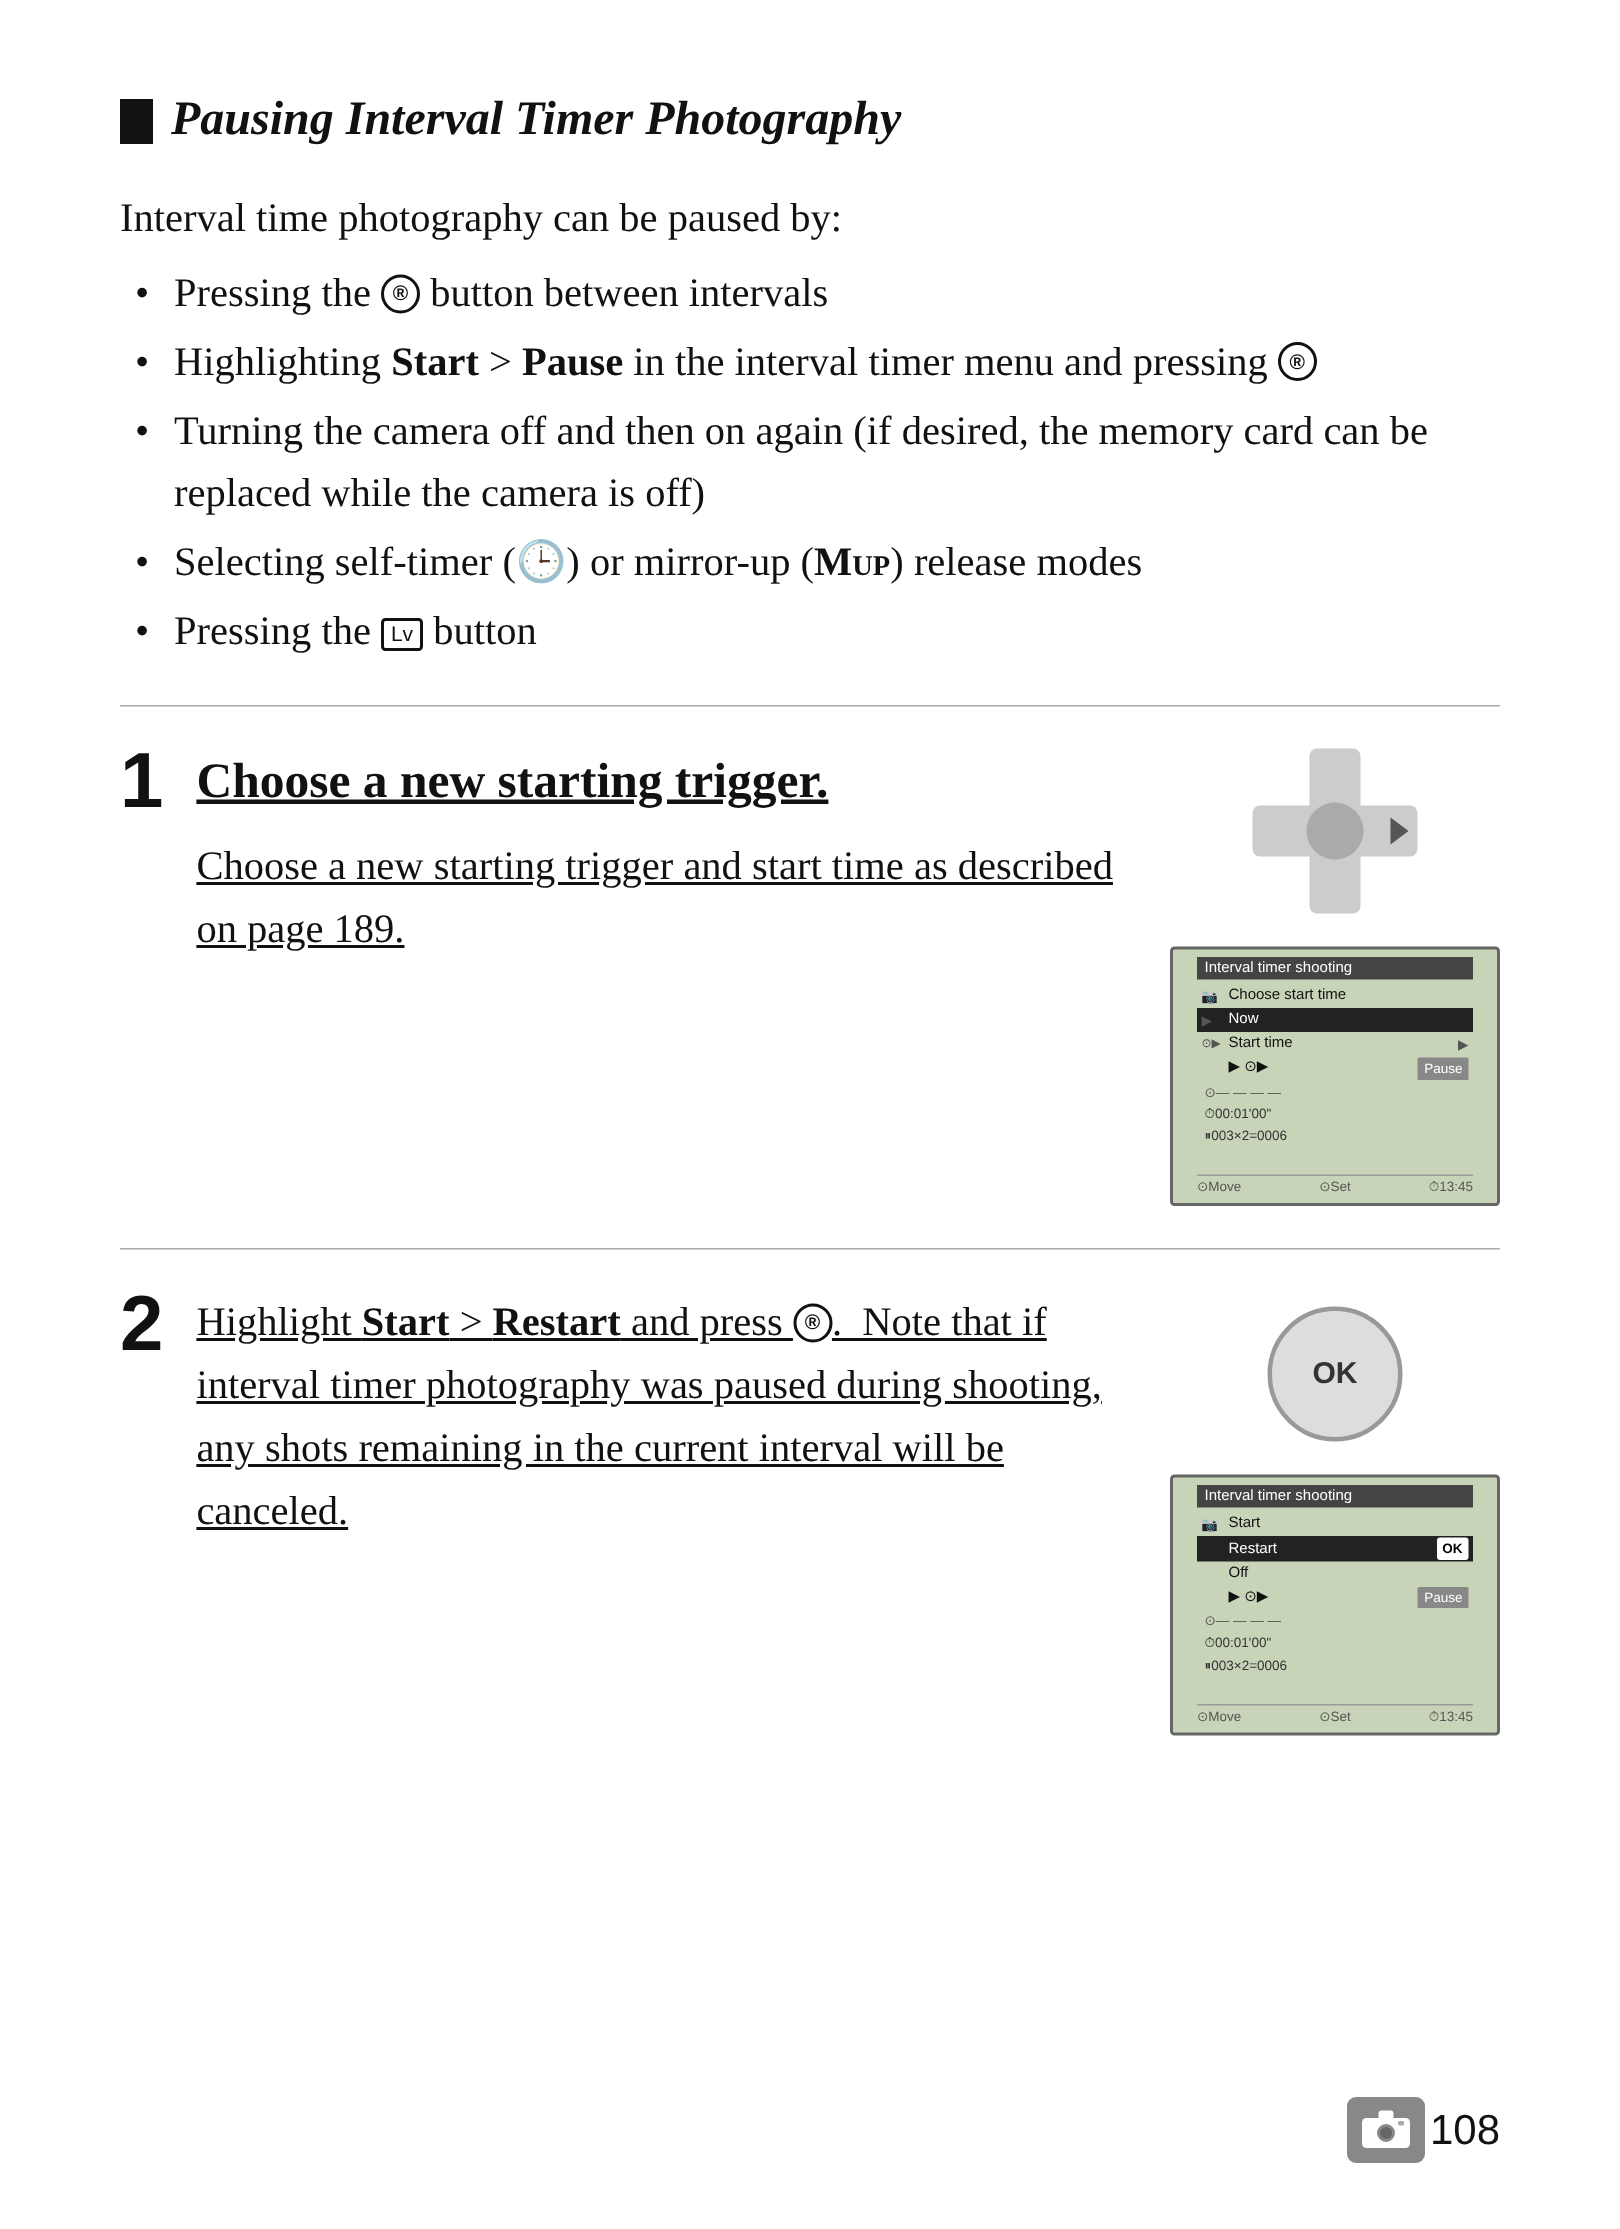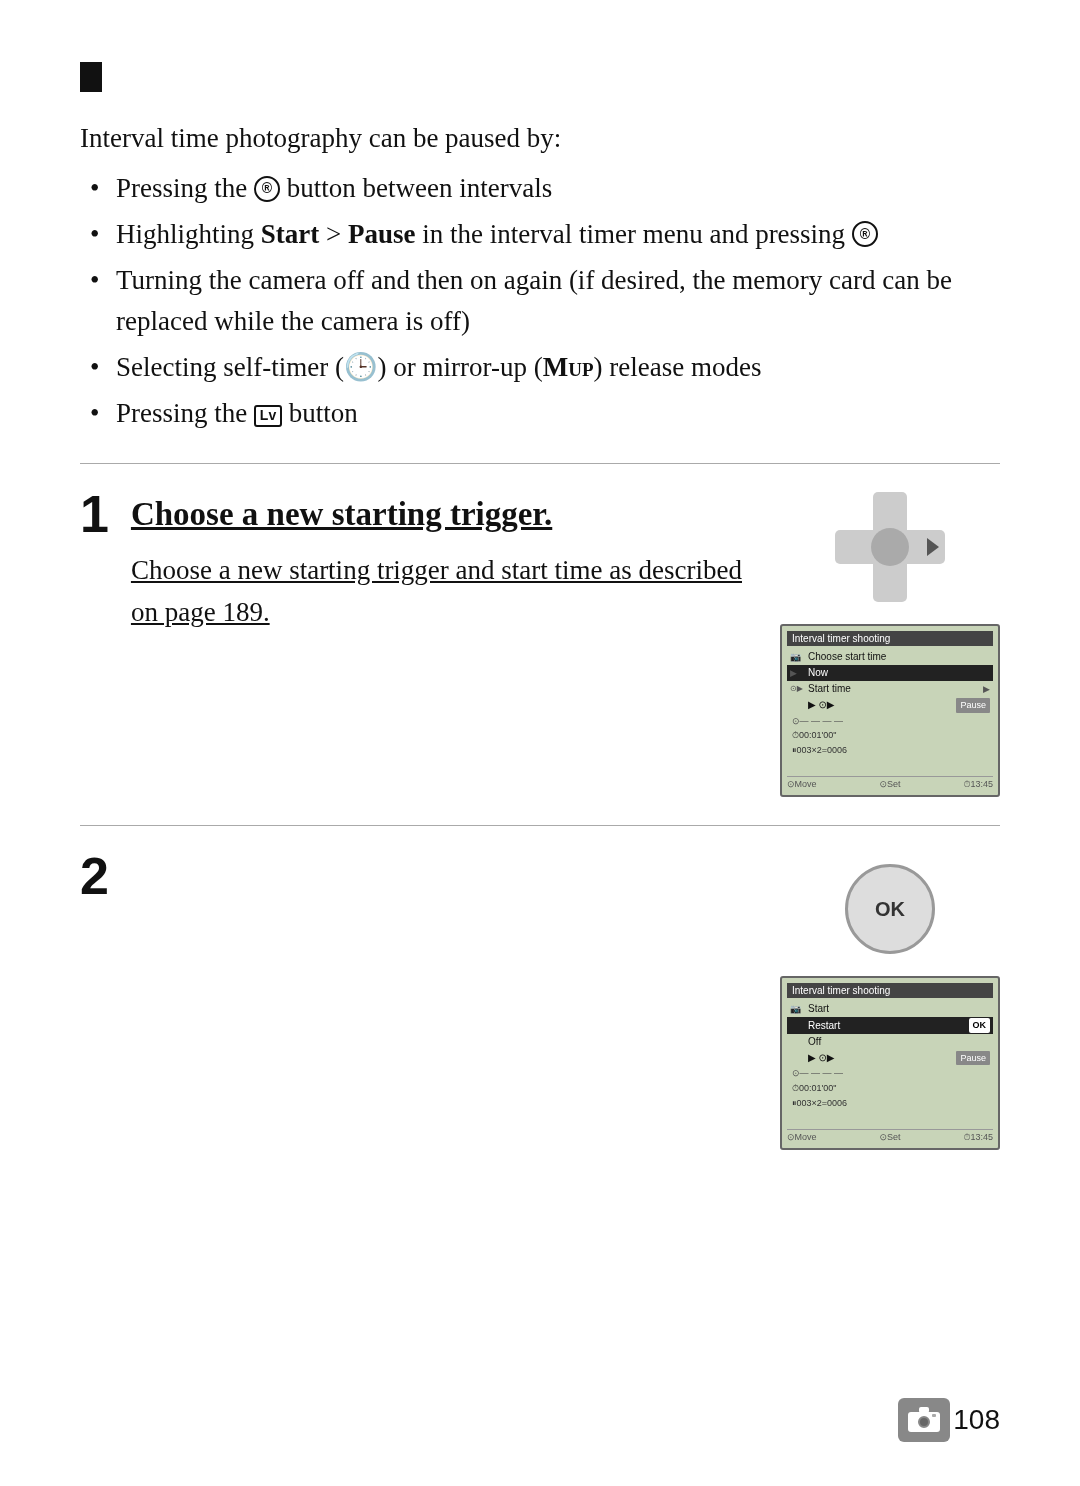--- a/index.html
+++ b/index.html
@@ -78,21 +78,21 @@
     }
     .lv-box {
       display: inline-flex;
       align-items: center;
       justify-content: center;
       width: 28px;
       height: 22px;
       border: 2px solid #111;
       border-radius: 3px;
       font-size: 14px;
-      font-weight: bold;
+      font-weight: normal;
       font-style: normal;
       font-family: Arial, sans-serif;
       vertical-align: middle;
       text-align: center;
     }
     .divider {
       border: none;
       border-top: 1px solid #aaa;
       margin: 28px 0;
     }
@@ -132,21 +132,21 @@
       align-items: center;
       margin-left: 30px;
       flex-shrink: 0;
     }
     
     .lcd-screen {
       width: 220px;
       background: #c8d4b8;
       border: 2px solid #666;
       border-radius: 3px;
-      padding: 5px 5px;
+      padding: 5px 16px;
       font-family: Arial, sans-serif;
       font-size: 11px;
       color: #111;
       margin-top: 8px;
     }
     .lcd-title-bar {
       background: #444;
       color: #fff;
       font-size: 10px;
       padding: 2px 5px;
@@ -286,20 +286,21 @@
     }
     .bold { font-weight: bold; }
   </style>
 </head>
 <body>
 
 <div class="page-content">
 
   <div class="section-heading">
     <span class="heading-icon"></span>
+    <span class="section-title">Pausing Interval Timer Photography</span>
   </div>
 
   <p class="body-text">Interval time photography can be paused by:</p>
 
   <ul class="bullet-list">
     <li>
       Pressing the <span class="ok-circle">®</span> button between intervals
     </li>
     <li>
       Highlighting <span class="bold">Start</span> &gt; <span class="bold">Pause</span> in the interval timer menu and pressing <span class="ok-circle">®</span>
@@ -369,20 +370,23 @@
         </div>
       </div>
     </div>
   </div>
 
   <hr class="divider">
 
   <div class="step-container">
     <div class="step-number">2</div>
     <div class="step-content">
+      <p class="step-body">
+        Highlight <span class="bold">Start</span> &gt; <span class="bold">Restart</span> and press <span class="ok-circle">®</span>.&nbsp; Note that if interval timer photography was paused during shooting, any shots remaining in the current interval will be canceled.
+      </p>
     </div>
     <div class="step-right">
 
       <div style="margin-bottom: 14px; margin-top: 10px;">
         <div class="ok-button-large">OK</div>
       </div>
 
       <div class="lcd-screen">
         <div class="lcd-title-bar">Interval timer shooting</div>
         <div class="lcd-row">

